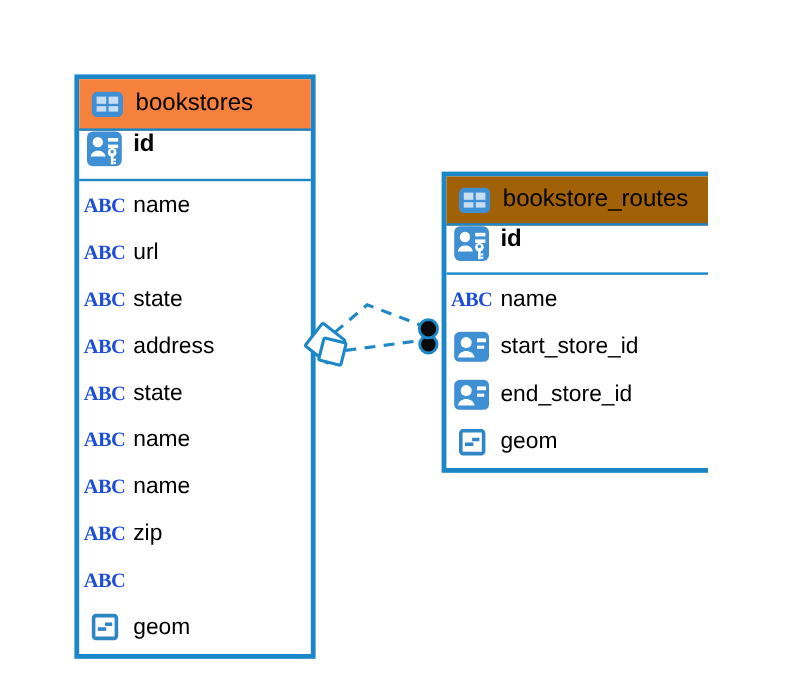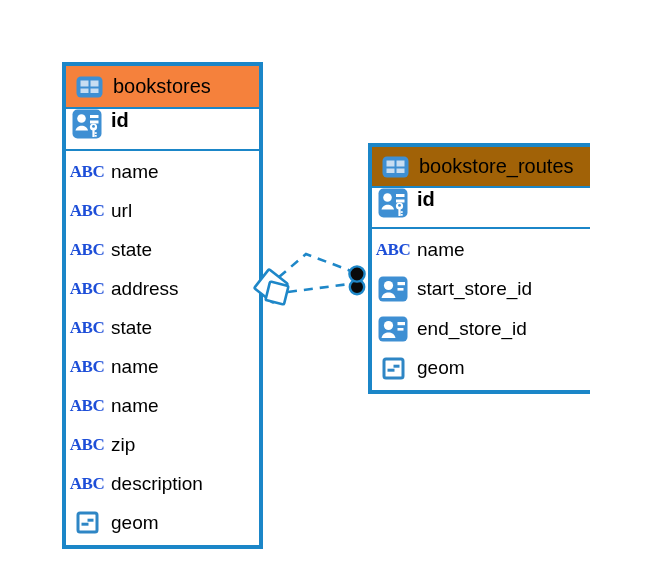--- a/index.html
+++ b/index.html
@@ -104,21 +104,20 @@
       <div class="row">
         <span class="typeicon abc">ABC</span>
         <span class="lbl">name</span>
       </div>
       <div class="row">
         <span class="typeicon abc">ABC</span>
         <span class="lbl">zip</span>
       </div>
       <div class="row">
         <span class="typeicon abc">ABC</span>
-        <span class="lbl">description</span>
       </div>
       <div class="row">
         <span class="typeicon">
           <svg width="25" height="25" viewBox="0 0 25 25">
             <rect x="3" y="3" width="19" height="19" rx="2" fill="#ffffff" stroke="#2e86c5" stroke-width="3"></rect>
             <line x1="12.5" y1="10.2" x2="18.5" y2="10.2" stroke="#2e86c5" stroke-width="3"></line>
             <line x1="6.5" y1="14.2" x2="13.5" y2="14.2" stroke="#2e86c5" stroke-width="3"></line>
           </svg>
         </span>
         <span class="lbl">geom</span>

